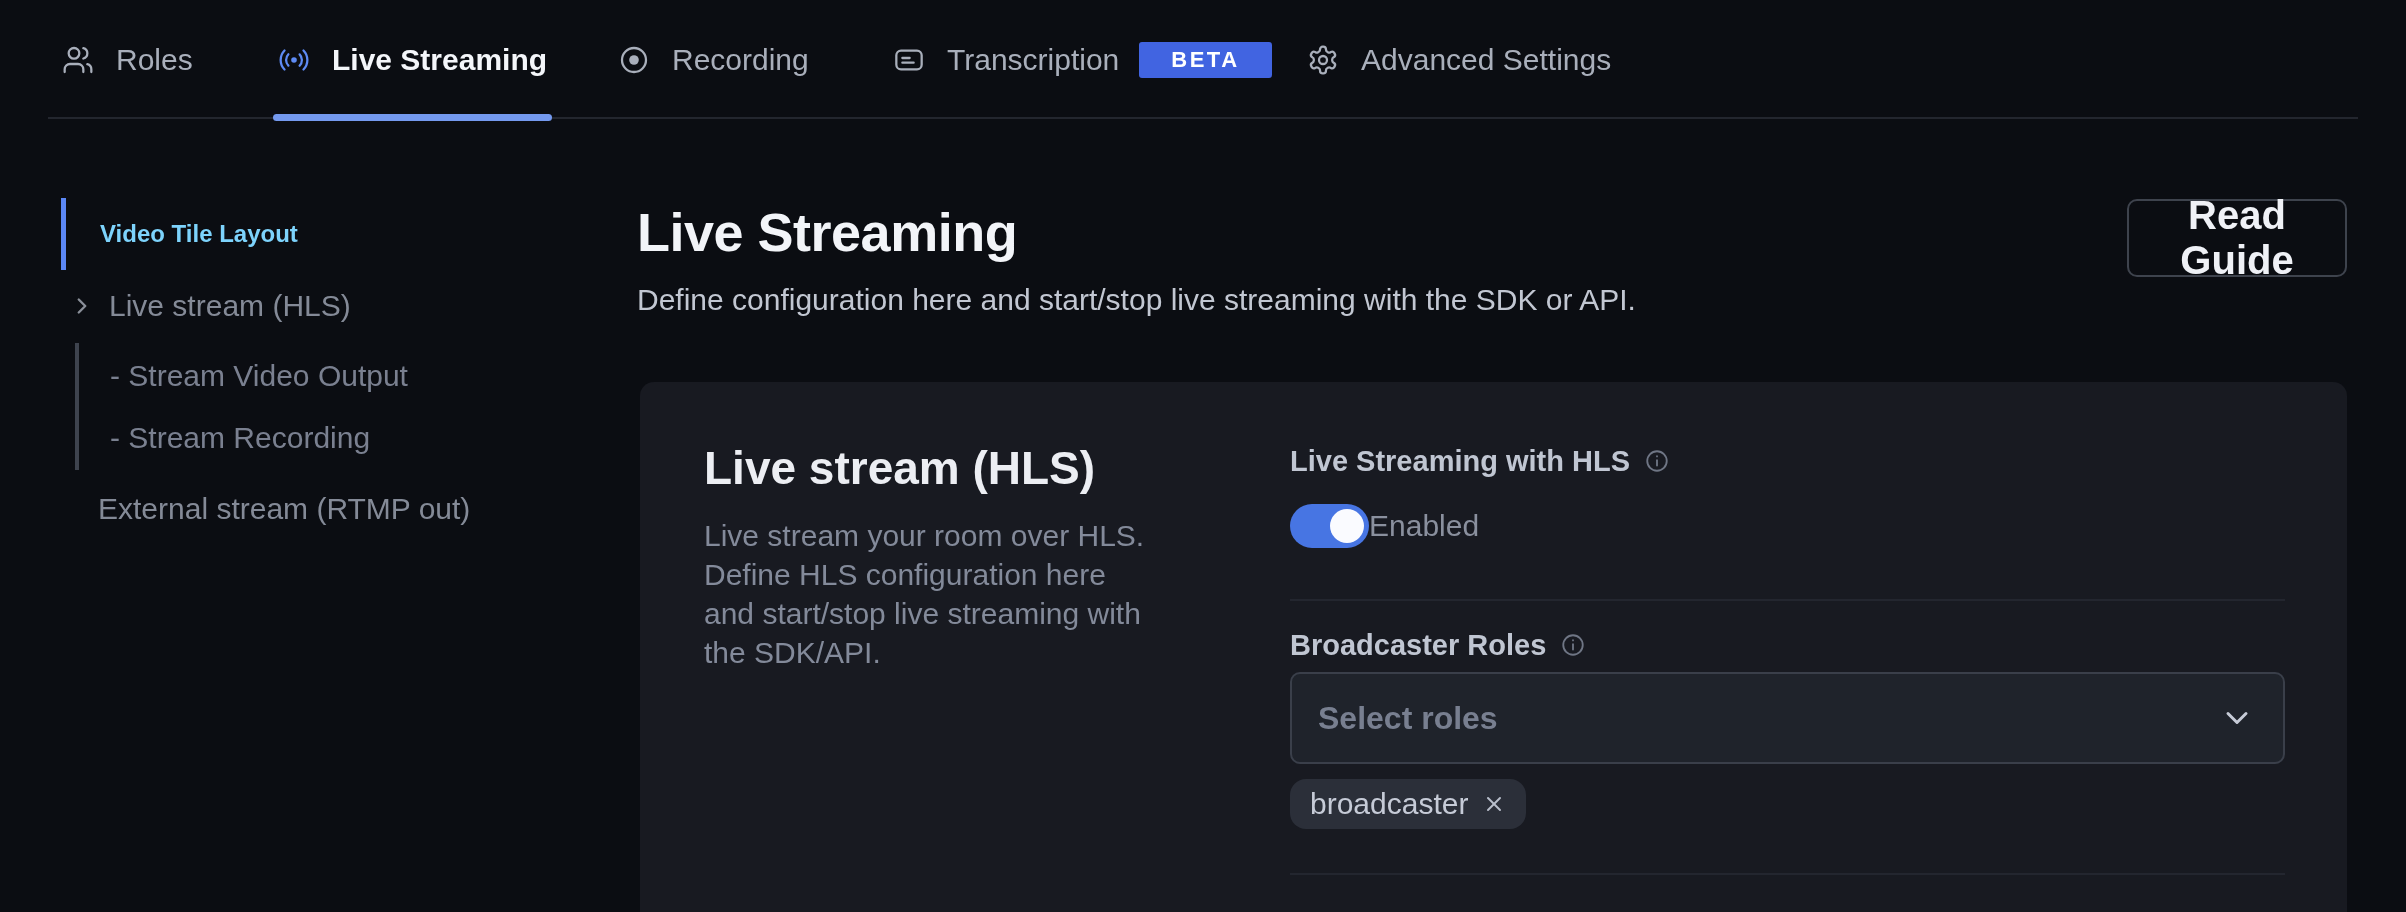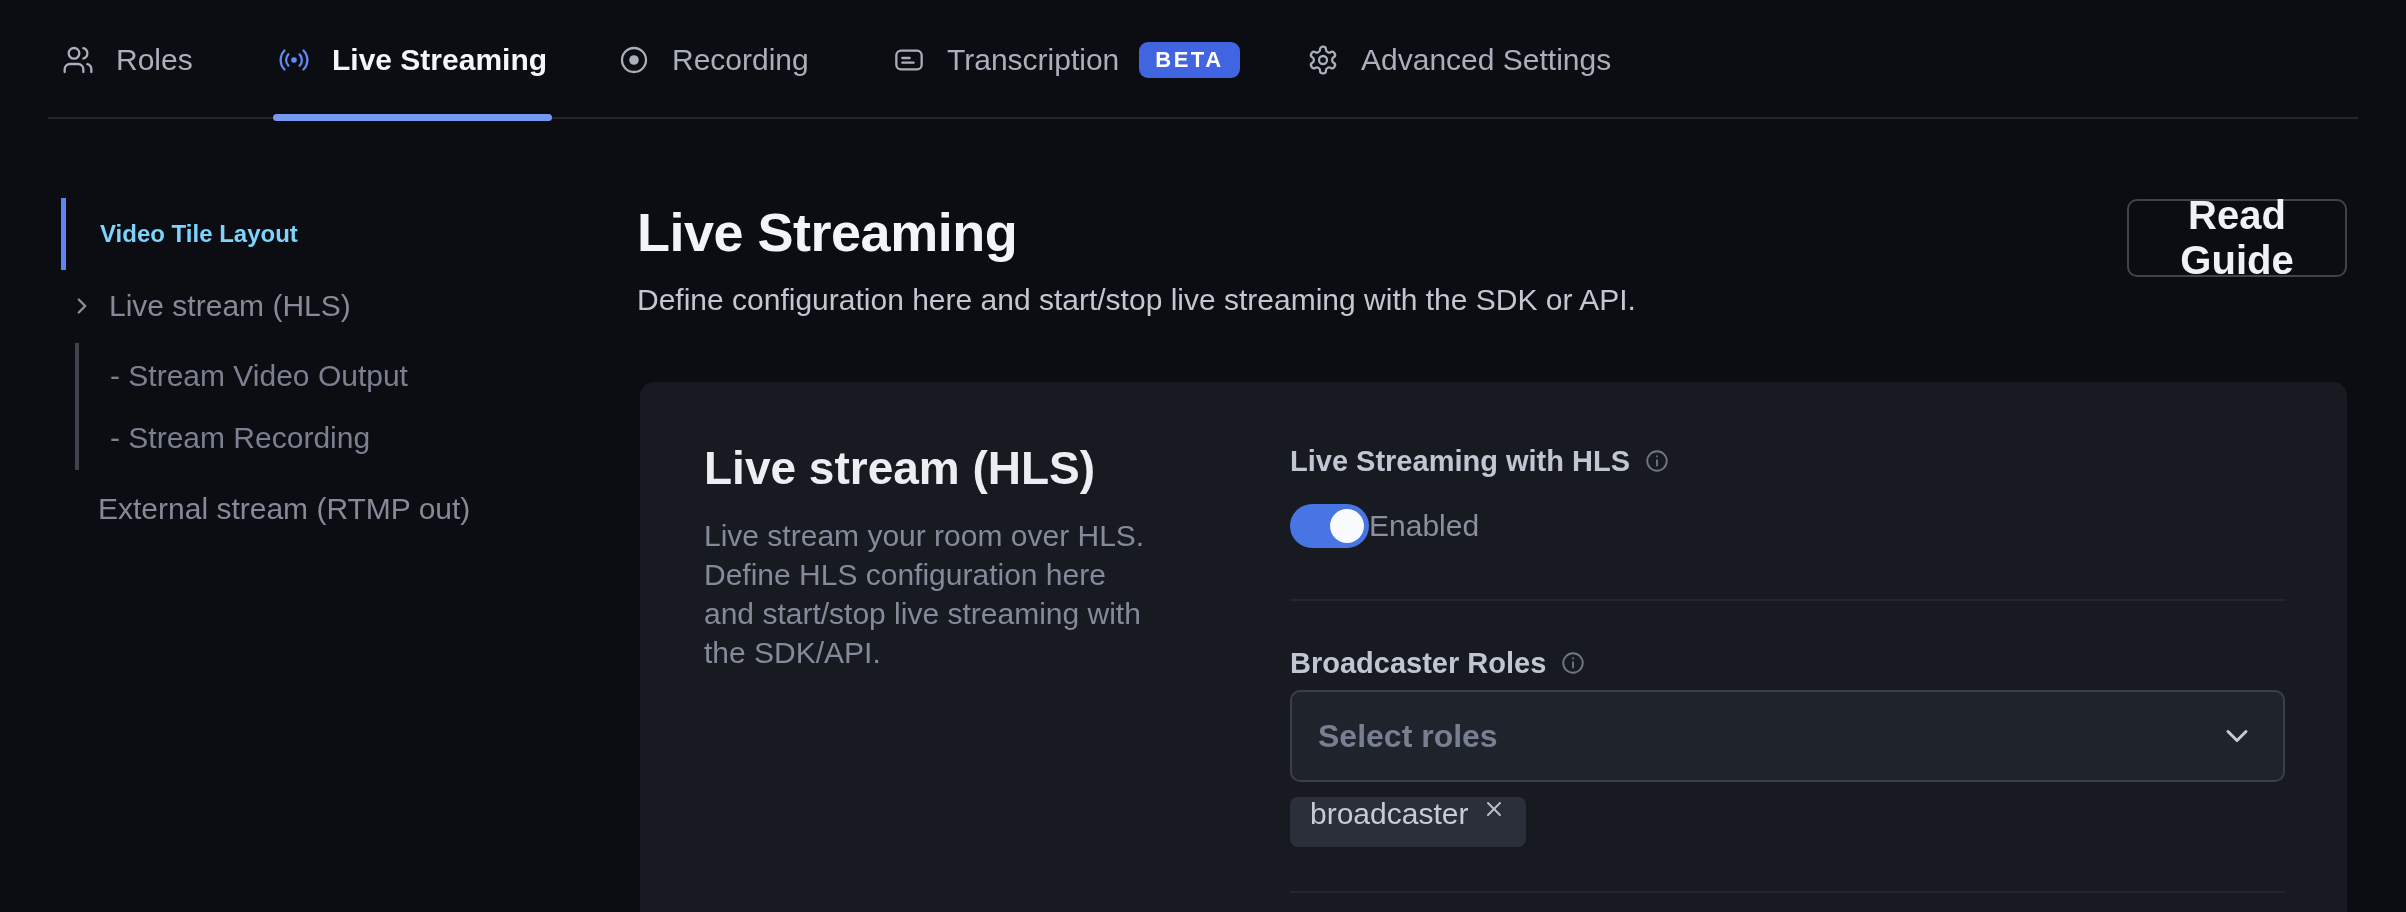--- a/index.html
+++ b/index.html
@@ -18,21 +18,21 @@
   .tab { position:absolute; top:0; height:119px; display:flex; align-items:center;
          gap:22px; color:#A9AFBB; font-size:30px; cursor:pointer; white-space:nowrap; }
   .tab-0 { left:14px; }  .tab-1 { left:230px; } .tab-2 { left:570px; }
   .tab-3 { left:845px; } .tab-4 { left:1259px; }
   .tab.active { color:#F4F6FA; font-weight:700; }
   .tab.active .ticon { color:#5E8BF5; }
   .tab.active::after { content:""; position:absolute; left:-5px; right:-5px; bottom:-2px;
                        height:7px; border-radius:4px; background:#7499EE; }
   .ticon { width:32px; height:32px; flex:none; }
   .beta-badge { background:#4164E1; color:#FFFFFF; font-size:22px; font-weight:700;
-                letter-spacing:2.5px; height:36px; padding:0 16px; border-radius:9px;
+                letter-spacing:2.5px; height:36px; padding:0 32px; border-radius:3px;
                 display:flex; align-items:center; margin-left:-2px; }
 
   
   .sidebar { position:absolute; left:48px; top:198px; width:560px; }
   .side-active { height:72px; display:flex; align-items:center; margin-left:13px;
                  border-left:5px solid #5B87F5; padding-left:34px;
                  color:#7dd3fc; font-weight:700; font-size:24px; cursor:pointer; }
   .side-row { margin-top:14px; height:44px; display:flex; align-items:center;
               color:#848A97; font-size:30px; cursor:pointer; }
   .chev { width:26px; height:26px; margin-left:21px; margin-right:14px; color:#8A8F99; flex:none; }
@@ -66,29 +66,29 @@
   .field-label { display:flex; align-items:center; gap:14px; height:30px;
                  font-size:29px; font-weight:700; color:#C0C6D2; }
   .info { width:26px; height:26px; color:#6F7685; cursor:pointer; flex:none; }
   .toggle-row { margin-top:26px; height:48px; display:flex; align-items:center; }
   .switch { width:79px; height:44px; border-radius:22px; background:#4775E3;
             position:relative; cursor:pointer; flex:none; }
   .switch .knob { position:absolute; right:5px; top:5px; width:34px; height:34px;
                   border-radius:50%; background:#FAFBFF; }
   .toggle-state { font-size:30px; color:#8A909E; }
   .hdivider { margin-top:49px; height:2px; background:#23262F; }
-  .roles-label { margin-top:47px; }
+  .roles-label { margin-top:29px; }
   .select { margin-top:12px; height:92px; background:#1F232B; border:2px solid #3A3F4A;
             border-radius:10px; display:flex; align-items:center;
             justify-content:space-between; padding:0 28px 0 26px; cursor:pointer; }
   .select-placeholder { font-size:32px; font-weight:600; color:#787F90; }
   .select-caret { width:36px; height:36px; color:#C6CBD7; flex:none; }
   .chip-row { margin-top:15px; }
-  .chip { display:inline-flex; gap:14px; height:50px;
-          padding:0 20px; background:#2B2F39; border-radius:8px;
+  .chip { display:inline-flex; align-items:center; gap:14px; height:50px;
+          padding:0 20px; background:#2B2F39; border-radius:16px;
           font-size:30px; color:#C6CBD7; }
   .chip-x { width:24px; height:24px; color:#B9BFCB; cursor:pointer; flex:none; }
   .hdivider2 { margin-top:44px; height:2px; background:#23262F; }
 </style>
 </head>
 <body>
 
 <nav class="topnav">
 
   <div class="tab tab-0">

